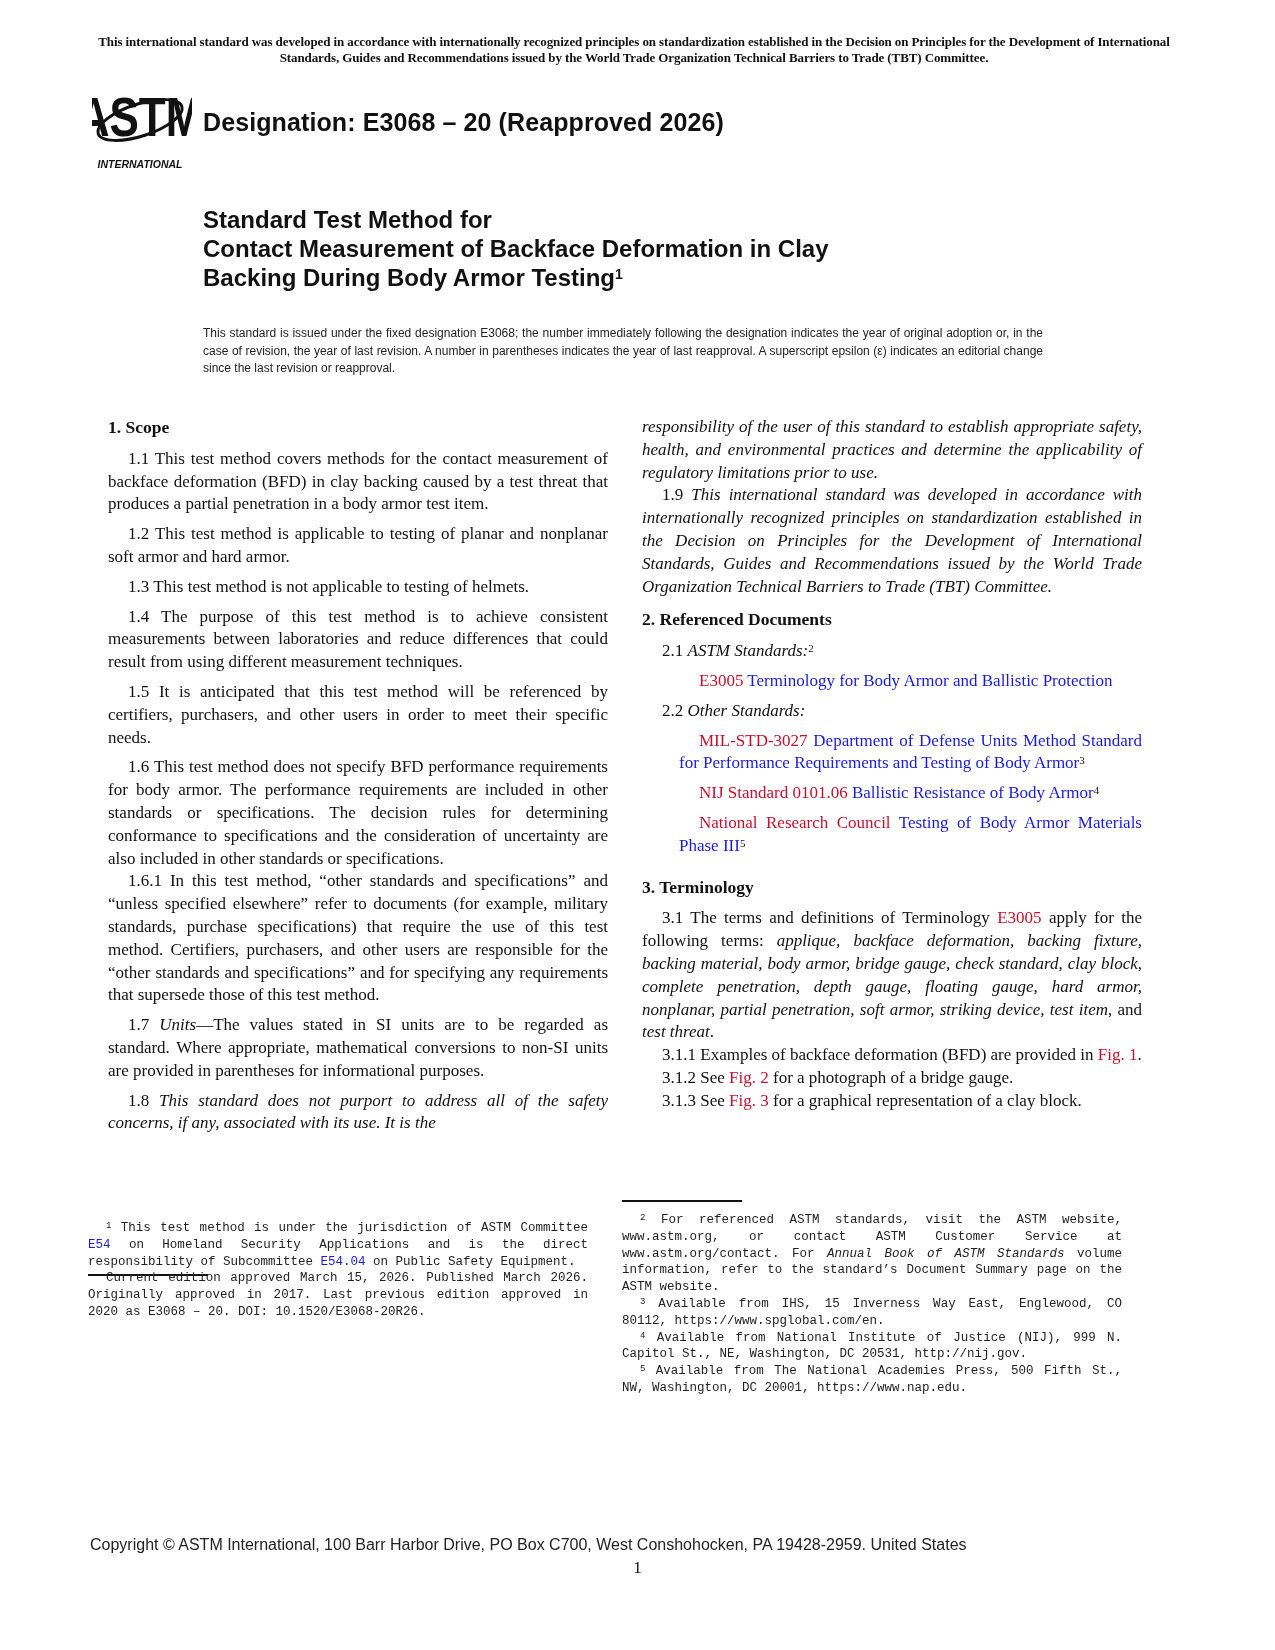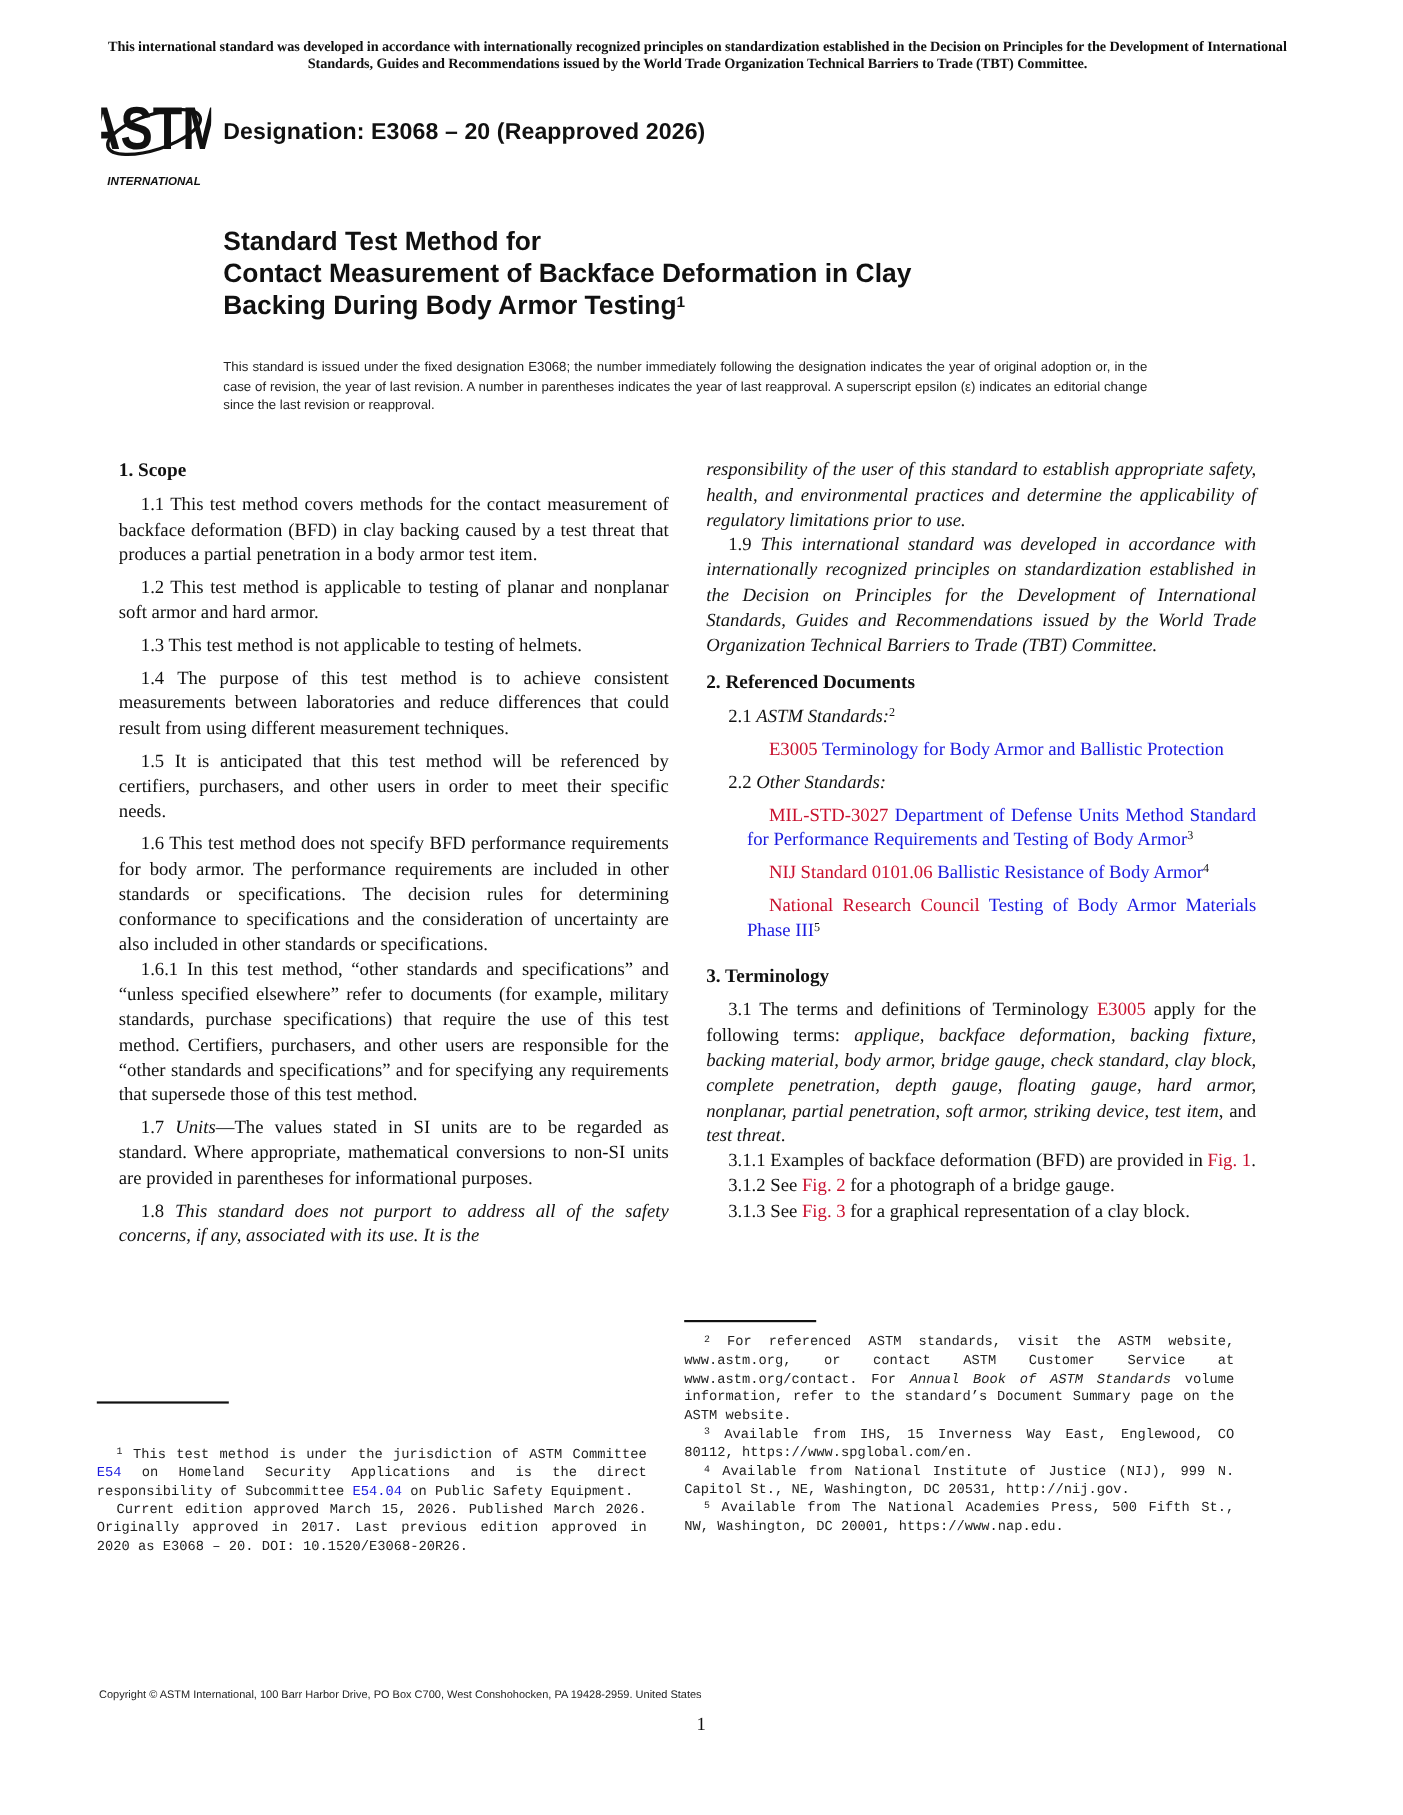--- a/index.html
+++ b/index.html
@@ -3,21 +3,21 @@
 <meta charset="utf-8">
 <style>
   html, body { margin: 0; padding: 0; background: #ffffff; }
   body { width: 1275px; height: 1650px; position: relative; overflow: hidden; color: #111; }
 
   #notice { position: absolute; left: 80px; top: 34px; width: 1108px; text-align: center;
     font-family: "Liberation Serif", serif; font-weight: bold; font-size: 13px; line-height: 16px; letter-spacing: -0.1px; }
 
   #logo { position: absolute; left: 92px; top: 82px; width: 100px; height: 88px; text-align: right; }
   #designation { position: absolute; left: 203px; top: 108px; font-family: "Liberation Sans", sans-serif;
-    font-weight: bold; font-size: 21px; letter-spacing: 0.1px; }
+    font-weight: bold; font-size: 25px; letter-spacing: 0.1px; }
 
   #title { position: absolute; left: 203px; top: 205px; width: 800px; font-family: "Liberation Sans", sans-serif;
     font-weight: bold; font-size: 24px; line-height: 29px; }
   #title sup { font-size: 14px; vertical-align: top; position: relative; top: -3px; }
 
   #issued { position: absolute; left: 203px; top: 325px; width: 840px; font-family: "Liberation Sans", sans-serif;
     font-size: 12px; line-height: 17.5px; color: #222; text-align: justify; }
 
   .col { position: absolute; top: 416px; font-family: "Liberation Serif", serif; font-size: 17px; line-height: 22.8px; margin-left: 20px; }
   #col-left { left: 88px; width: 500px; }
@@ -32,21 +32,21 @@
   .blue { color: #1a1adf; }
   .ref { margin: 0; padding-left: 37px; text-indent: -37px; text-align: left; }
   .ref-sub { margin: 0; text-indent: 20px; }
   sup.fn { font-size: 11px; vertical-align: top; position: relative; top: -3px; }
 
   .fnrule { position: absolute; width: 120px; height: 2px; background: #111; }
   .footnotes { position: absolute; font-family: Liberation Mono, monospace; font-size: 12.5px; line-height: 16.8px; color: #222; text-align: justify; }
   .footnotes p { margin: 0; text-indent: 18px; }
   .footnotes sup { font-size: 9px; vertical-align: top; position: relative; top: -2px; }
 
-  #copyright { position: absolute; left: 90px; top: 1536px; font-family: "Liberation Sans", sans-serif; font-size: 10px; color: #222; }
+  #copyright { position: absolute; left: 90px; top: 1536px; font-family: "Liberation Sans", sans-serif; font-size: 16px; color: #222; }
   #pagenum { position: absolute; left: 0; width: 1275px; top: 1558px; text-align: center; font-family: "Liberation Serif", serif; font-size: 17px; }
 </style>
 </head>
 <body>
 
 <div id="notice">This international standard was developed in accordance with internationally recognized principles on standardization established in the Decision on Principles for the Development of International Standards, Guides and Recommendations issued by the World Trade Organization Technical Barriers to Trade (TBT) Committee.</div>
 
 <div id="logo">
   <svg width="100" height="88" viewBox="0 0 100 88">
     <ellipse cx="48" cy="38" rx="44" ry="16" fill="none" stroke="#111" stroke-width="3" transform="rotate(-18 48 38)"></ellipse>
@@ -93,21 +93,21 @@
   <h2 class="spaced" style="margin-top:18px">3.  Terminology</h2>
   <p class="tight"><span>3.1 The terms and definitions of Terminology </span><span class="red">E3005</span><span> apply for the following terms: </span><i>applique, backface deformation, backing fixture, backing material, body armor, bridge gauge, check standard, clay block, complete penetration, depth gauge, floating gauge, hard armor, nonplanar, partial penetration, soft armor, striking device, test item</i><span>, and </span><i>test threat</i><span>.</span></p>
   <p class="tight"><span>3.1.1 Examples of backface deformation (BFD) are pro­vided in </span><span class="red">Fig. 1</span><span>.</span></p>
   <p class="tight"><span>3.1.2 See </span><span class="red">Fig. 2</span><span> for a photograph of a bridge gauge.</span></p>
   <p class="tight"><span>3.1.3 See </span><span class="red">Fig. 3</span><span> for a graphical representation of a clay block.</span></p>
 </div>
 
 <div class="fnrule" style="left:88px; top:1274px;"></div>
 <div class="fnrule" style="left:622px; top:1200px;"></div>
 
-<div class="footnotes" style="left:88px; top:1314px; width:500px;">
+<div class="footnotes" style="left:88px; top:1220px; width:500px;">
   <p><sup>1</sup><span> This test method is under the jurisdiction of ASTM Committee </span><span class="blue">E54</span><span> on Homeland Security Applications and is the direct responsibility of Subcommittee </span><span class="blue">E54.04</span><span> on Public Safety Equipment.</span></p>
   <p>Current edition approved March 15, 2026. Published March 2026. Originally approved in 2017. Last previous edition approved in 2020 as E3068 – 20. DOI: 10.1520/E3068-20R26.</p>
 </div>
 
 <div class="footnotes" style="left:622px; top:1212px; width:500px;">
   <p><sup>2</sup><span> For referenced ASTM standards, visit the ASTM website, www.astm.org, or contact ASTM Customer Service at www.astm.org/contact. For </span><i>Annual Book of ASTM Standards</i><span> volume information, refer to the standard’s Document Summary page on the ASTM website.</span></p>
   <p><sup>3</sup><span> Available from IHS, 15 Inverness Way East, Englewood, CO 80112, https://www.spglobal.com/en.</span></p>
   <p><sup>4</sup><span> Available from National Institute of Justice (NIJ), 999 N. Capitol St., NE, Washington, DC 20531, http://nij.gov.</span></p>
   <p><sup>5</sup><span> Available from The National Academies Press, 500 Fifth St., NW, Washington, DC 20001, https://www.nap.edu.</span></p>
 </div>

